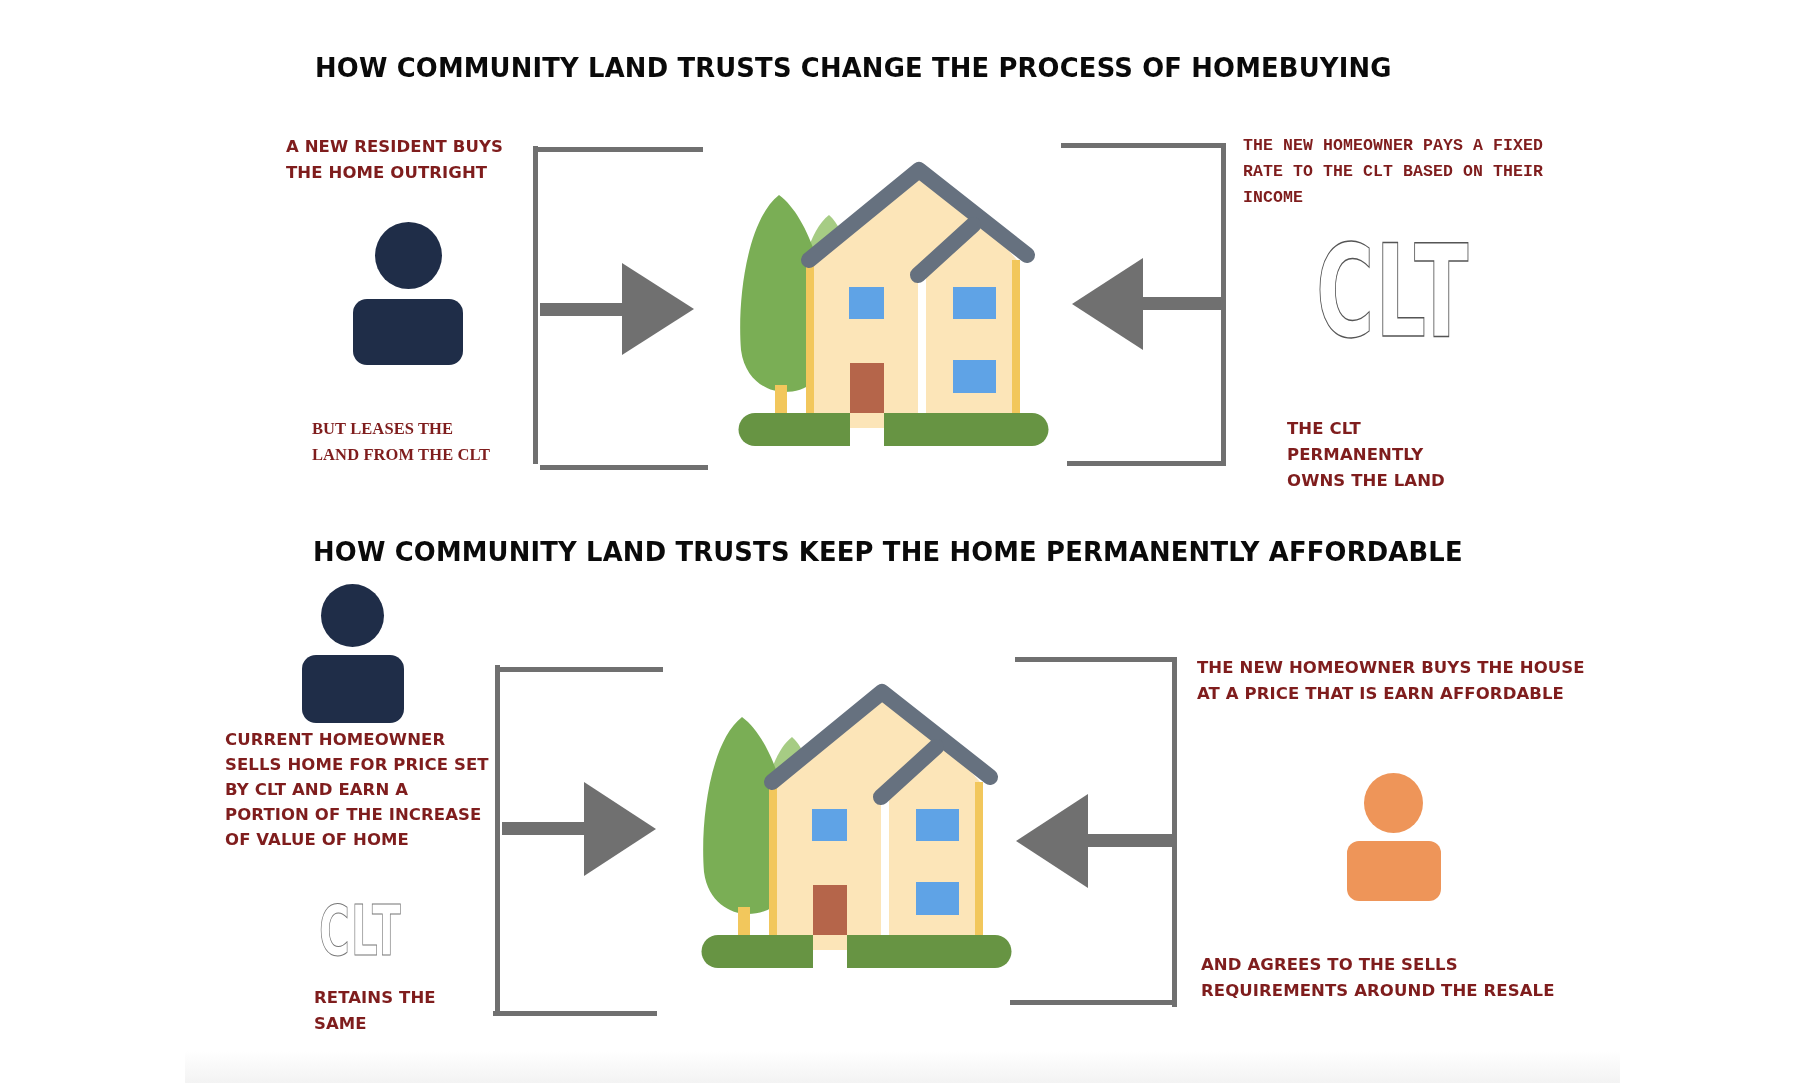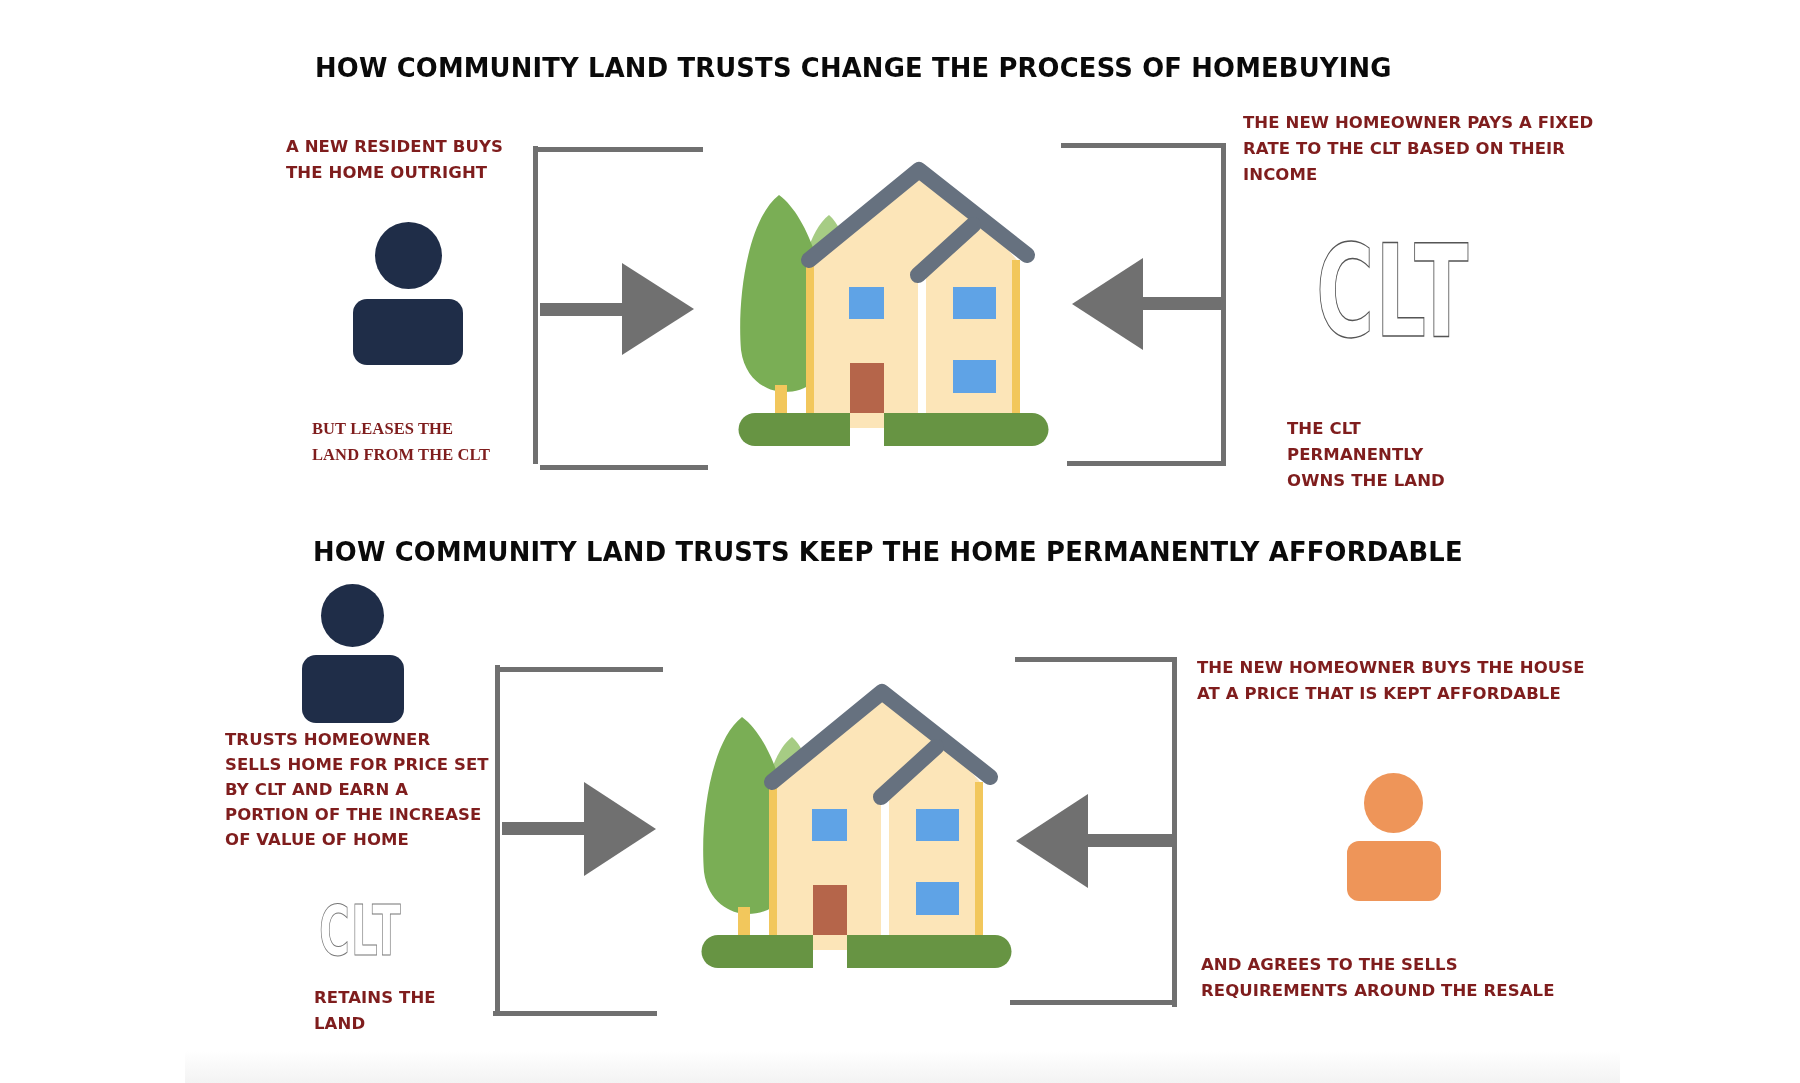--- a/index.html
+++ b/index.html
@@ -77,47 +77,47 @@
 <div>
   <div class="line" style="left:1221px; top:143px; width:5px; height:322px;"></div>
   <div class="line" style="left:1061px; top:143px; width:165px; height:5px;"></div>
   <div class="line" style="left:1067px; top:461px; width:159px; height:5px;"></div>
 </div>
 <div>
   <div class="line" style="left:1141px; top:297px; width:82px; height:13px;"></div>
   <div class="tri" style="left:1072px; top:258px; border-top:46px solid transparent; border-bottom:46px solid transparent; border-right:71px solid #707070;"></div>
 </div>
 
-<div class="label" style="left:1243px; top:110px;">THE NEW HOMEOWNER PAYS A FIXED
+<div class="label" style="left:1243px; top:133px;font-family:Liberation Mono, monospace;">THE NEW HOMEOWNER PAYS A FIXED
 RATE TO THE CLT BASED ON THEIR
 INCOME</div>
 
 <div class="clt" style="left:1316px; top:228px; font-size:128px; line-height:128px; transform: scaleX(0.62);">CLT</div>
 
 <div class="label" style="left:1267px; top:416px;margin-left:20px;">THE CLT
 PERMANENTLY
 OWNS THE LAND</div>
 
 <div class="title" style="left:313px; top:536px; transform: scaleX(0.955);">HOW COMMUNITY LAND TRUSTS KEEP THE HOME PERMANENTLY AFFORDABLE</div>
 
 <div class="person" style="left:302px; top:584px;">
   <div class="head" style="left:19px; top:0; width:63px; height:63px; background:#1f2d48;"></div>
   <div class="body" style="left:0; top:71px; width:102px; height:68px; background:#1f2d48;"></div>
 </div>
 
-<div class="label" style="left:225px; top:727px; line-height:25px;">TRUSTS HOMEOWNER
+<div class="label" style="left:225px; top:727px; line-height:25px;">CURRENT HOMEOWNER
 SELLS HOME FOR PRICE SET
 BY CLT AND EARN A
 PORTION OF THE INCREASE
 OF VALUE OF HOME</div>
 
 <div class="clt" style="left:319px; top:896px; font-size:70px; line-height:70px; transform: scaleX(0.6); -webkit-text-stroke:1px #777777;">CLT</div>
 
 <div class="label" style="left:314px; top:985px;">RETAINS THE
-LAND</div>
+SAME</div>
 
 <div>
   <div class="line" style="left:495px; top:665px; width:5px; height:347px;"></div>
   <div class="line" style="left:497px; top:667px; width:166px; height:5px;"></div>
   <div class="line" style="left:493px; top:1011px; width:164px; height:5px;"></div>
 </div>
 <div>
   <div class="line" style="left:502px; top:822px; width:84px; height:13px;"></div>
   <div class="tri" style="left:584px; top:782px; border-top:47px solid transparent; border-bottom:47px solid transparent; border-left:72px solid #707070;"></div>
 </div>
@@ -144,21 +144,21 @@
   <div class="line" style="left:1172px; top:660px; width:5px; height:347px;"></div>
   <div class="line" style="left:1015px; top:657px; width:162px; height:5px;"></div>
   <div class="line" style="left:1010px; top:1000px; width:167px; height:5px;"></div>
 </div>
 <div>
   <div class="line" style="left:1087px; top:834px; width:85px; height:13px;"></div>
   <div class="tri" style="left:1016px; top:794px; border-top:47px solid transparent; border-bottom:47px solid transparent; border-right:72px solid #707070;"></div>
 </div>
 
 <div class="label" style="left:1197px; top:655px;">THE NEW HOMEOWNER BUYS THE HOUSE
-AT A PRICE THAT IS KEPT AFFORDABLE</div>
+AT A PRICE THAT IS EARN AFFORDABLE</div>
 
 <div class="person" style="left:1347px; top:773px;">
   <div class="head" style="left:17px; top:0; width:59px; height:60px; background:#ee9559;"></div>
   <div class="body" style="left:0; top:68px; width:94px; height:60px; background:#ee9559; border-radius:12px;"></div>
 </div>
 
 <div class="label" style="left:1201px; top:952px;">AND AGREES TO THE SELLS
 REQUIREMENTS AROUND THE RESALE</div>
 
 </body></html>

